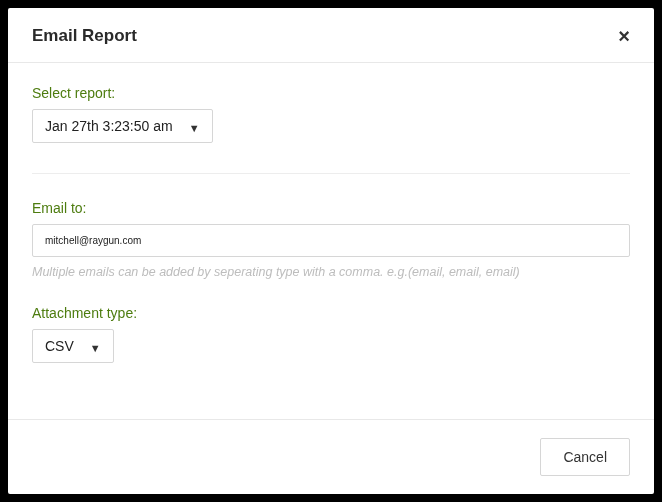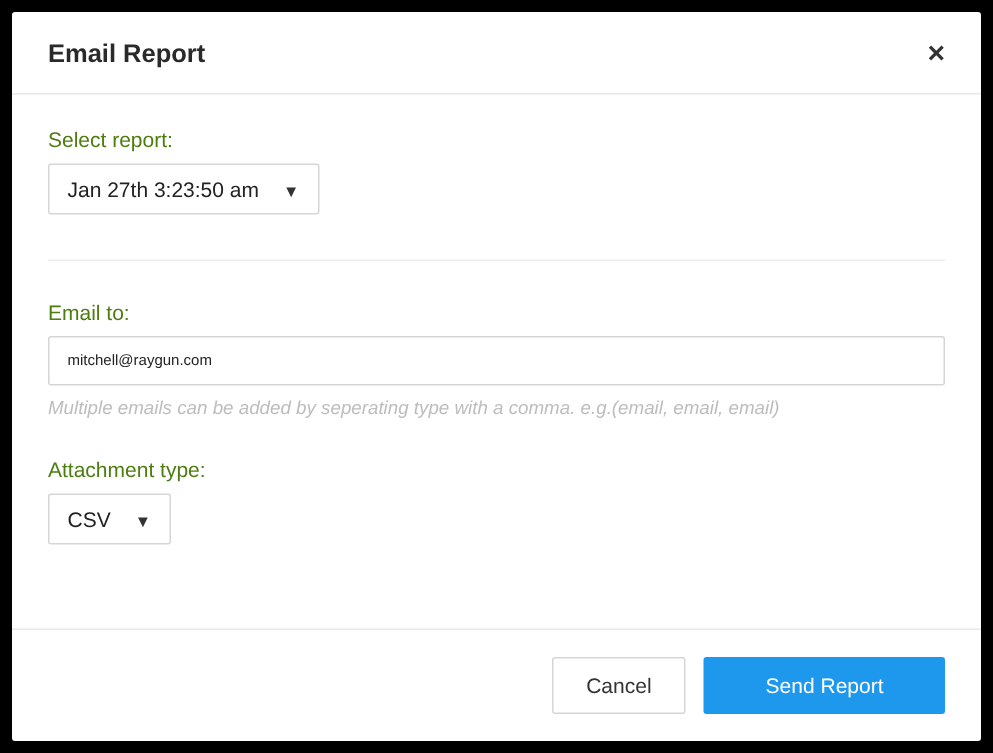--- a/index.html
+++ b/index.html
@@ -139,15 +139,14 @@
       <label class="form-label">Attachment type:</label>
       <div class="select-box">
         <span>CSV</span>
         <span class="caret">▼</span>
       </div>
     </div>
   </div>
 
   <div class="modal-footer">
     <button class="btn btn-secondary">Cancel</button>
-    <button class="btn btn-primary">Send Report</button>
   </div>
 </div>
 
 </body></html>

